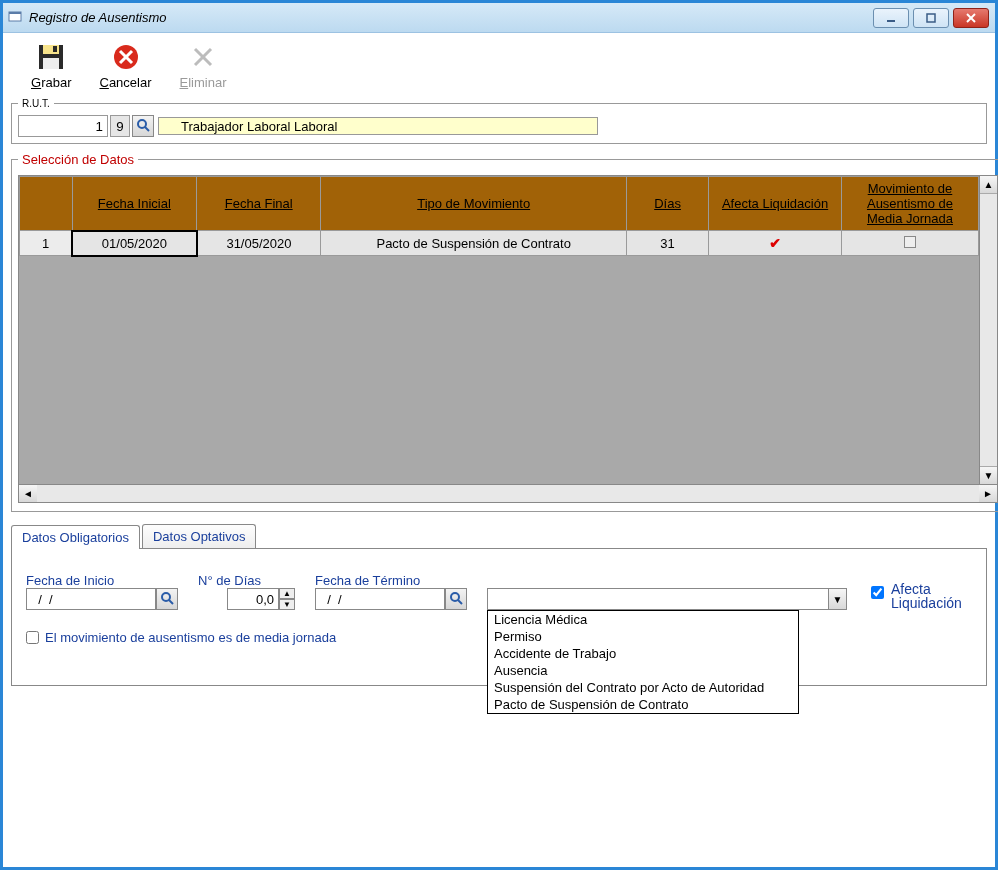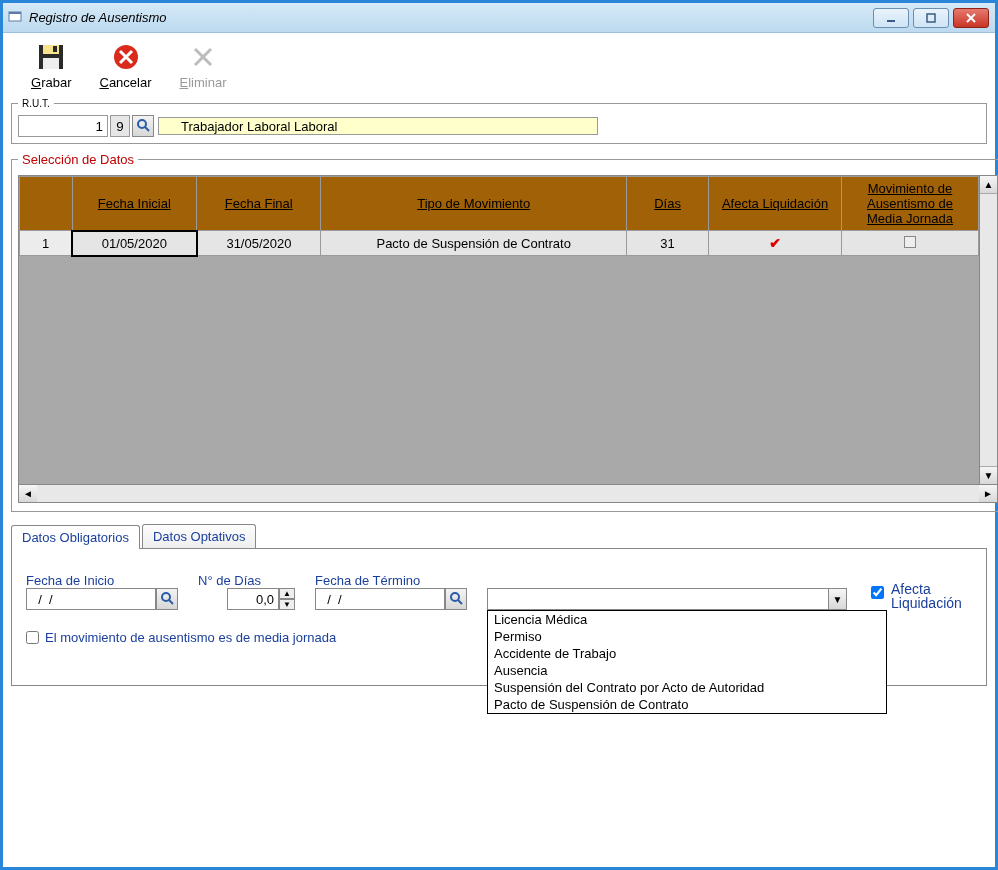--- a/index.html
+++ b/index.html
@@ -174,21 +174,21 @@
   .dropdown {
     position:relative;
   }
   .dropdown .input{ width:360px; padding-right:20px;}
   .dropdown .dd-btn{
     position:absolute; right:1px; top:1px; width:18px; height:20px;
     border-left:1px solid #888; background:linear-gradient(to bottom,#f6f6f6,#d8d8d8);
     display:flex; align-items:center; justify-content:center; font-size:10px; cursor:pointer;
   }
   .dropdown-list{
-    position:absolute; left:0; top:22px; width:400px;
+    position:absolute; left:0; top:22px; width:312px;
     border:1px solid #000; background:#fff; z-index:5;
   }
   .dropdown-list .opt{
     padding:1px 6px; font-size:13px; cursor:pointer;
   }
   .afecta-wrap{ display:flex; align-items:flex-start; gap:4px; }
   .afecta-wrap input{ margin-top:4px;}
   .afecta-wrap label{ color:#1a3f9c; font-size:14px; line-height:14px;}
   .media-row{
     margin-top:20px; display:flex; align-items:center; gap:6px; color:#1a3f9c; font-size:13px;

